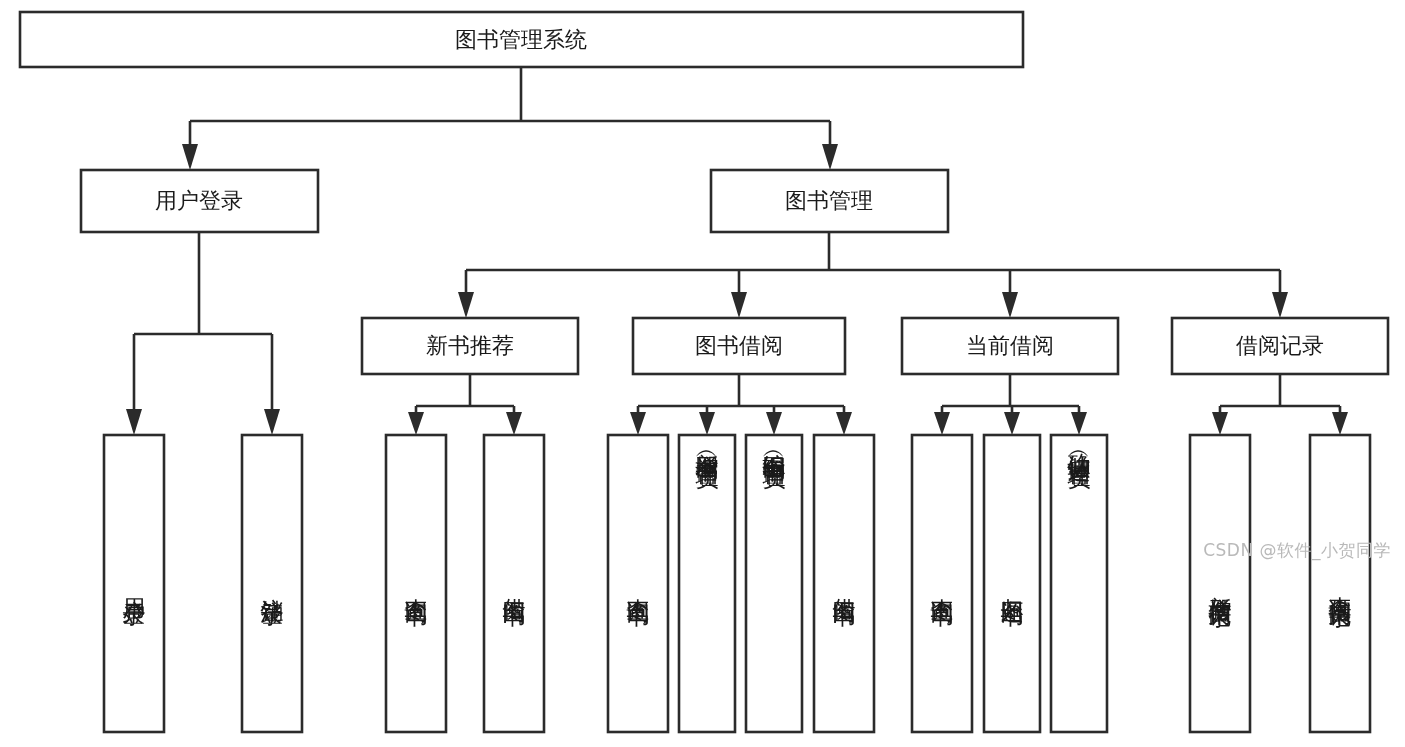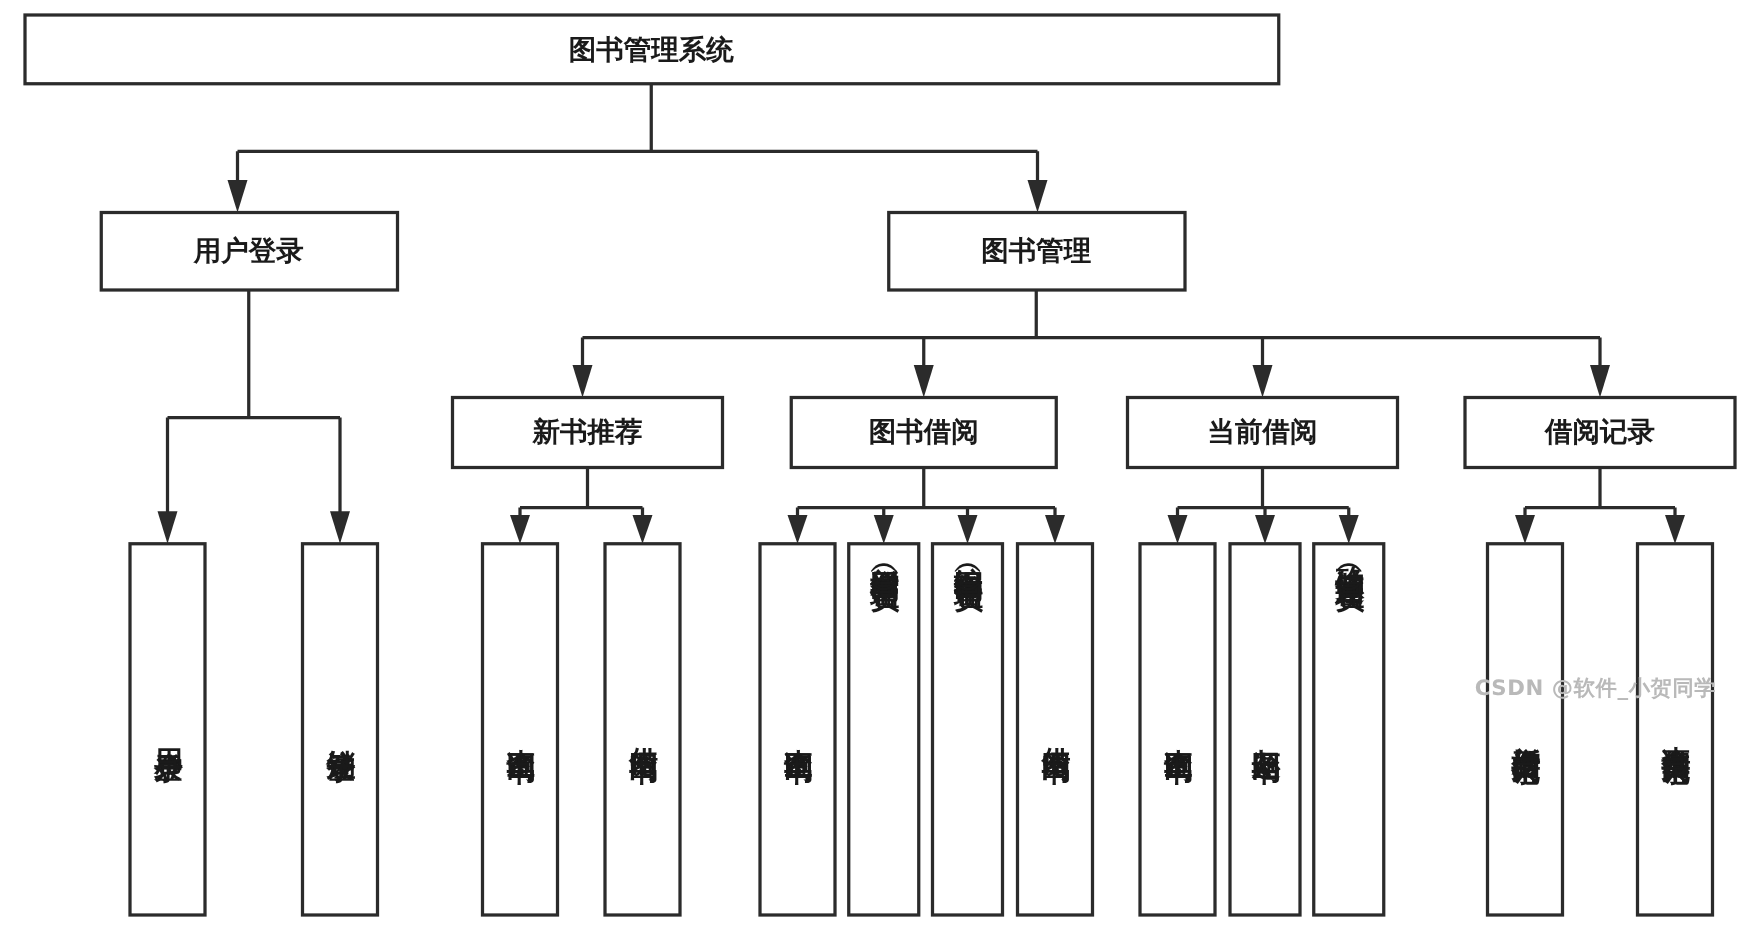--- a/index.html
+++ b/index.html
@@ -12,21 +12,20 @@
     width: 1405px;
     height: 747px;
     overflow: hidden;
     font-family: "DejaVu Sans", "Liberation Sans", sans-serif;
   }
   #diagram-root {
     position: relative;
     width: 1405px;
     height: 568px;
     background: #ffffff;
-    font-weight: bold;
   }
   svg.diagram {
     display: block;
     width: 1405px;
     height: 747px;
   }
   .node-rect {
     fill: #ffffff;
     stroke: #2b2b2b;
     stroke-width: 2.6;
@@ -61,21 +60,21 @@
     font-family: "DejaVu Sans", "Liberation Sans", sans-serif;
     font-size: 23px;
     line-height: 1.08;
     letter-spacing: 2px;
     color: #1a1a1a;
     white-space: nowrap;
     text-align: center;
   }
   .watermark {
     position: absolute;
-    right: 32px;
+    right: 14px;
     bottom: 6px;
     font-family: "DejaVu Sans", "Liberation Sans", sans-serif;
     font-size: 17px;
     color: #b9b9b9;
     white-space: nowrap;
     letter-spacing: 0.5px;
   }
 </style>
 </head>
 <body>

